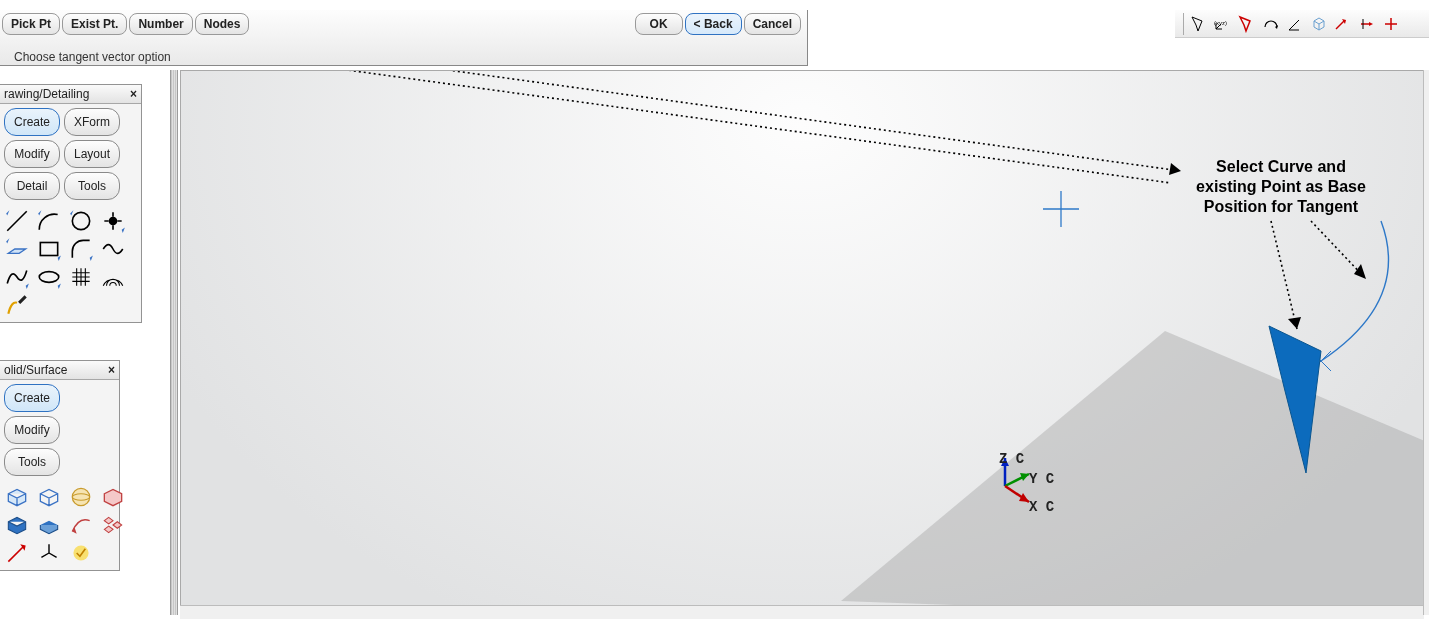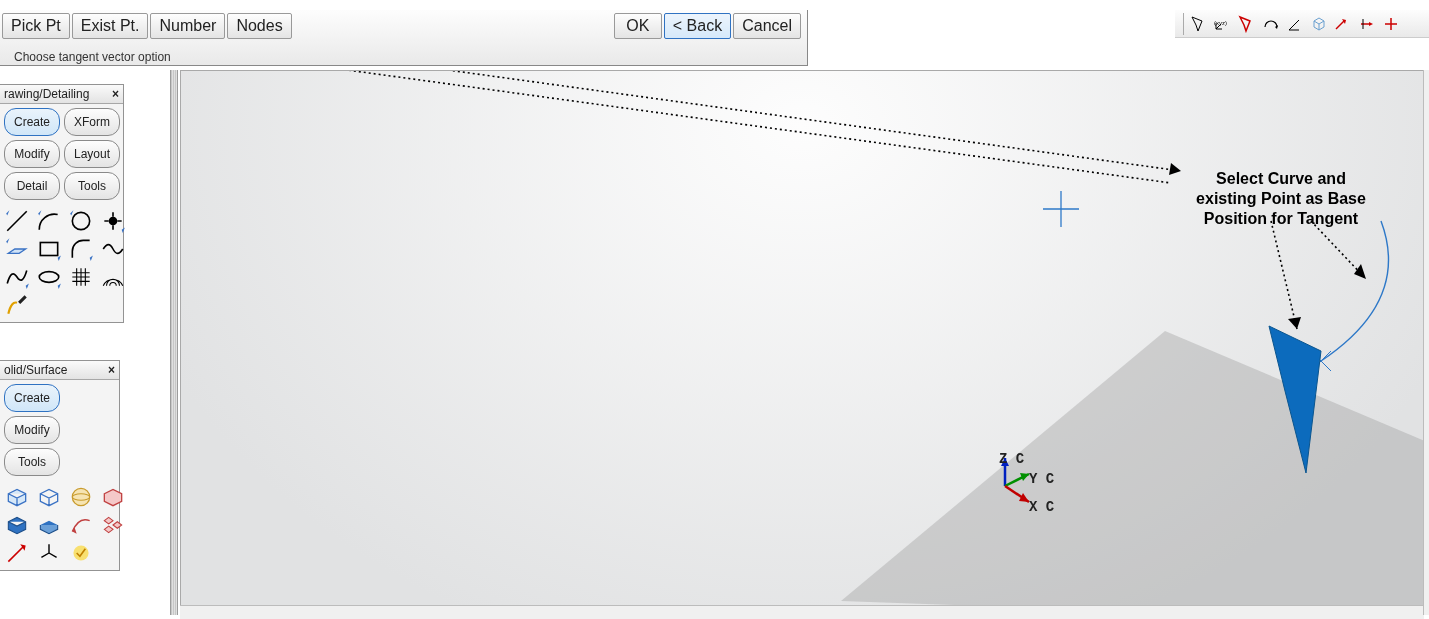--- a/index.html
+++ b/index.html
@@ -26,24 +26,25 @@
     position: absolute;
     left: 0; top: 3px;
     display: flex;
     gap: 2px;
     padding-left: 2px;
   }
   .btn {
     border: 1px solid #999;
     background: linear-gradient(#fdfdfd, #e4e4e4);
     padding: 3px 8px;
-    font-size: 16px;
-    border-radius: 2px;
+    font-size: 12px;
+    border-radius: 8px;
     cursor: pointer;
     white-space: nowrap;
+    font-weight: bold;
   }
   .btn.active {
     border: 1.5px solid #2f72c2;
     background: linear-gradient(#ecf4fc, #d6e9fa);
   }
   .status-text {
     position: absolute;
     left: 14px; top: 40px;
     font-size: 12px;
     color: #333;
@@ -242,21 +243,21 @@
         <path d="M5 4 v10" stroke="#000" stroke-width="1"></path>
       </svg>
   </span>
   <span class="tool-icon">
     <svg viewBox="0 0 18 18">
         <path d="M3 9 h12 M9 3 v12" stroke="#c00" stroke-width="1.5"></path>
       </svg>
   </span>
 </div>
 
-<div class="panel" style="top:84px; width:124px;">
+<div class="panel" style="top:84px; width:142px;">
   <div class="panel-title">
     <span>rawing/Detailing</span>
     <span class="close-x">×</span>
   </div>
   <div class="btn-grid g2">
     <div class="pbtn sel">Create</div>
     <div class="pbtn">XForm</div>
     <div class="pbtn">Modify</div>
     <div class="pbtn">Layout</div>
     <div class="pbtn">Detail</div>
@@ -453,21 +454,21 @@
       <polygon points="24,-12 15,-13 18,-5" fill="#009000"></polygon>
       <line x1="0" y1="0" x2="24" y2="16" stroke="#c00000" stroke-width="2.5"></line>
       <polygon points="24,16 14,15 18,7" fill="#c00000"></polygon>
     </g>
   </svg>
 
   <div class="axis-label" style="left:818px; top:380px;">Z C</div>
   <div class="axis-label" style="left:848px; top:400px;text-align:right;">Y C</div>
   <div class="axis-label" style="left:848px; top:428px;">X C</div>
 
-  <div class="annotation" style="left:990px; top:98px; width:220px;">
+  <div class="annotation" style="left:990px; top:86px; width:220px;">
     <div>Select Curve and</div>
     <div>existing Point as Base</div>
     <div>Position for Tangent</div>
   </div>
 </div>
 
 <div class="scrollbar-bottom"></div>
 <div class="scrollbar-right"></div>
 
 </body></html>

